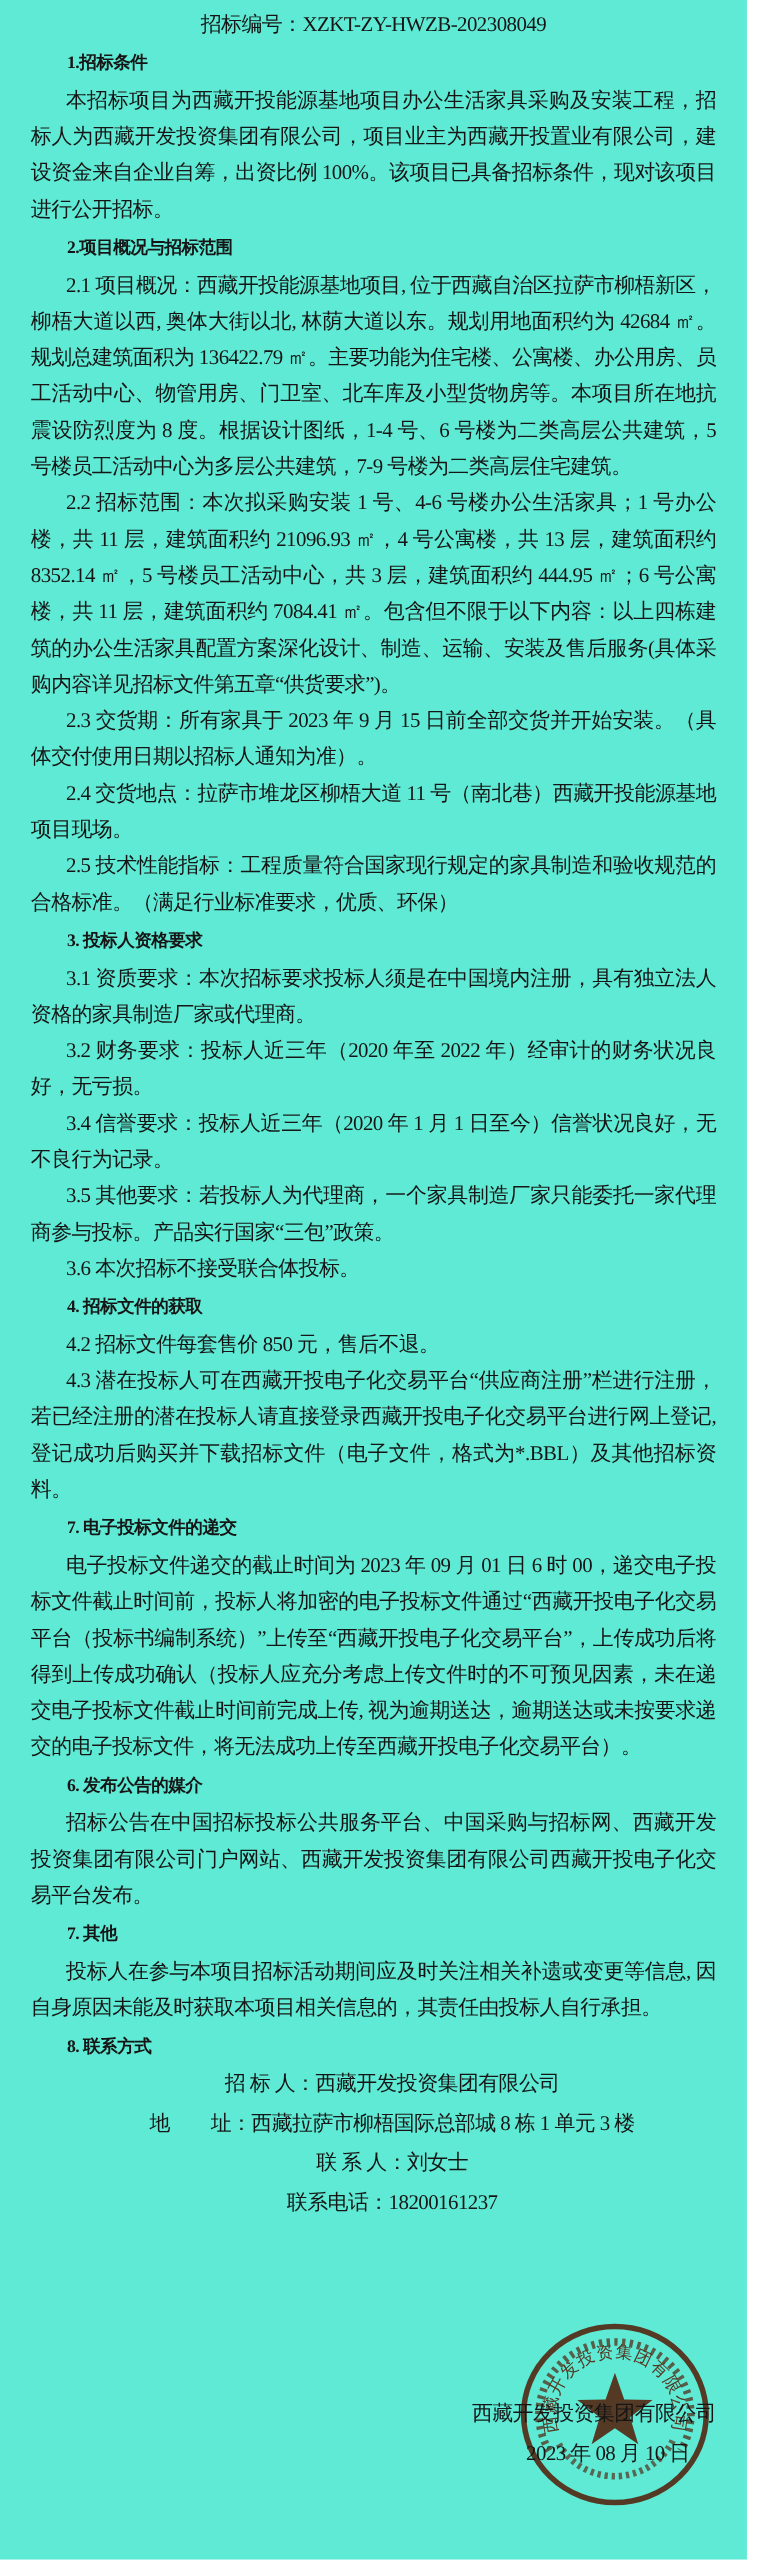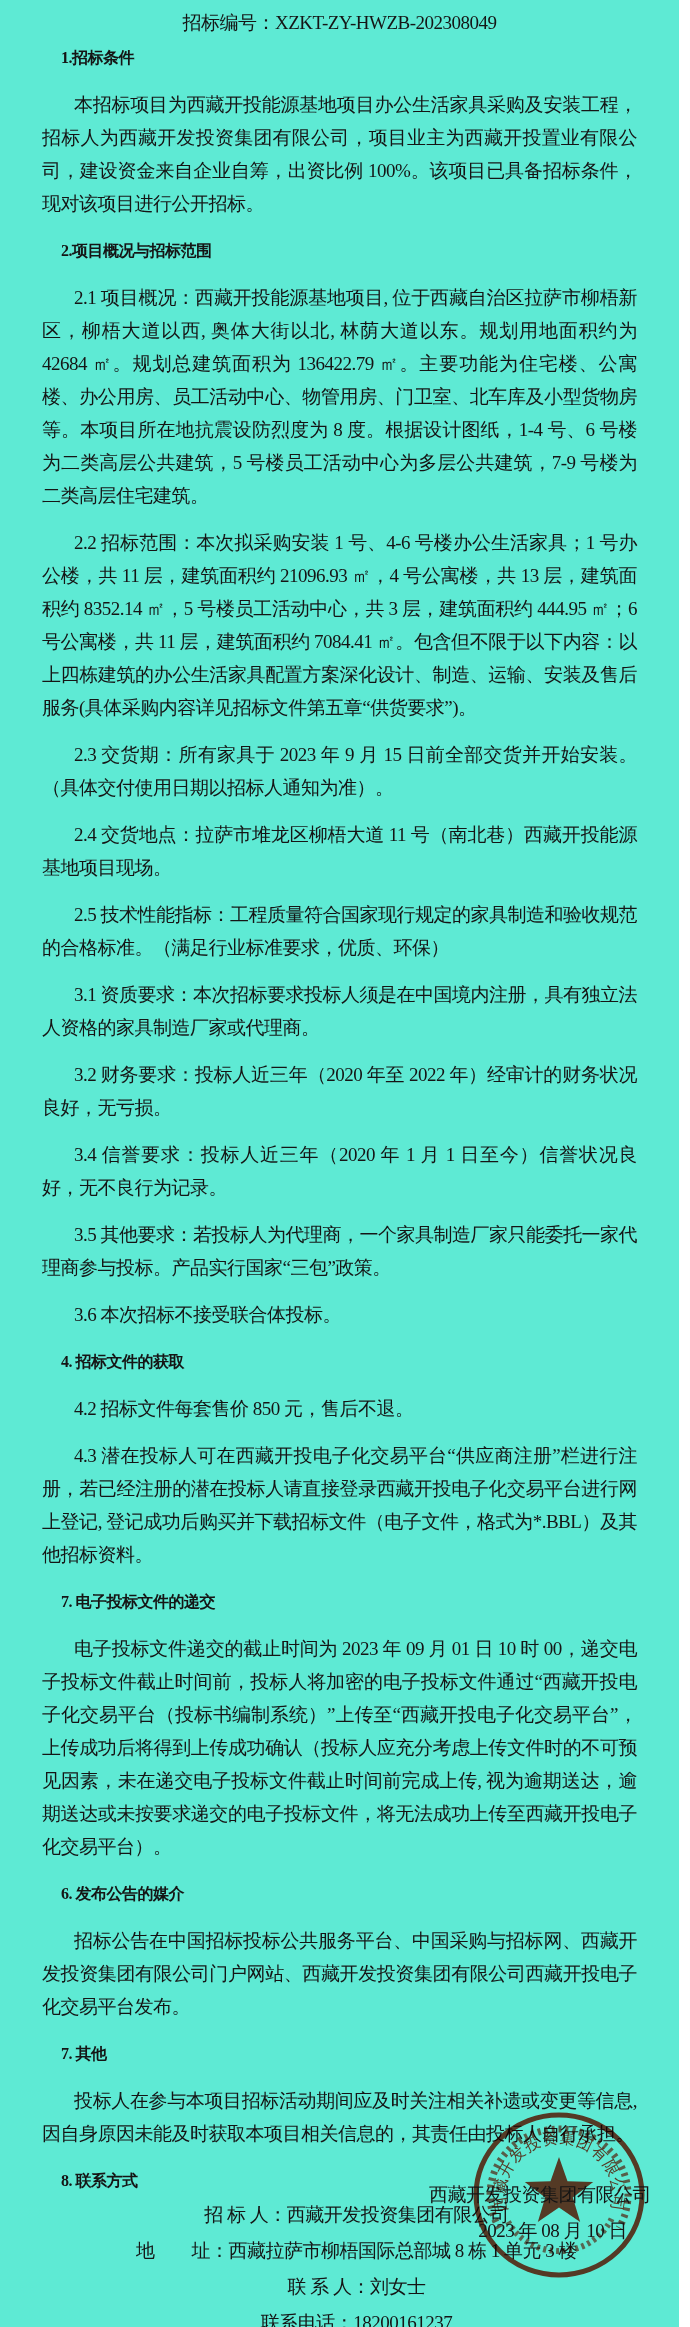--- a/index.html
+++ b/index.html
@@ -23,21 +23,21 @@
     white-space: nowrap;
   }
   .hd {
     font-weight: bold;
     font-size: 16px;
     margin: 2px 0 1px 0;
     text-indent: 33px;
     text-align: left;
   }
   .para {
-    margin: 14px;
+    margin: 0;
     text-align: justify;
     text-indent: 32px;
   }
   .contact-line {
     margin: 0 0 3px 0;
     padding-left: 34px;
     text-align: center;
   }
   .contact-label { white-space: pre; }
   .sig-company {
@@ -77,32 +77,33 @@
   <h2 class="hd">1.招标条件</h2>
   <p class="para">本招标项目为西藏开投能源基地项目办公生活家具采购及安装工程，招标人为西藏开发投资集团有限公司，项目业主为西藏开投置业有限公司，建设资金来自企业自筹，出资比例 100%。该项目已具备招标条件，现对该项目进行公开招标。</p>
 
   <h2 class="hd">2.项目概况与招标范围</h2>
   <p class="para">2.1 项目概况：西藏开投能源基地项目, 位于西藏自治区拉萨市柳梧新区，柳梧大道以西, 奥体大街以北, 林荫大道以东。规划用地面积约为 42684 ㎡。规划总建筑面积为 136422.79 ㎡。主要功能为住宅楼、公寓楼、办公用房、员工活动中心、物管用房、门卫室、北车库及小型货物房等。本项目所在地抗震设防烈度为 8 度。根据设计图纸，1-4 号、6 号楼为二类高层公共建筑，5 号楼员工活动中心为多层公共建筑，7-9 号楼为二类高层住宅建筑。</p>
   <p class="para">2.2 招标范围：本次拟采购安装 1 号、4-6 号楼办公生活家具；1 号办公楼，共 11 层，建筑面积约 21096.93 ㎡，4 号公寓楼，共 13 层，建筑面积约 8352.14 ㎡，5 号楼员工活动中心，共 3 层，建筑面积约 444.95 ㎡；6 号公寓楼，共 11 层，建筑面积约 7084.41 ㎡。包含但不限于以下内容：以上四栋建筑的办公生活家具配置方案深化设计、制造、运输、安装及售后服务(具体采购内容详见招标文件第五章“供货要求”)。</p>
   <p class="para">2.3 交货期：所有家具于 2023 年 9 月 15 日前全部交货并开始安装。（具体交付使用日期以招标人通知为准）。</p>
   <p class="para">2.4 交货地点：拉萨市堆龙区柳梧大道 11 号（南北巷）西藏开投能源基地项目现场。</p>
   <p class="para">2.5 技术性能指标：工程质量符合国家现行规定的家具制造和验收规范的合格标准。（满足行业标准要求，优质、环保）</p>
 
+  <h2 class="hd">3.  投标人资格要求</h2>
   <p class="para">3.1 资质要求：本次招标要求投标人须是在中国境内注册，具有独立法人资格的家具制造厂家或代理商。</p>
   <p class="para">3.2 财务要求：投标人近三年（2020 年至 2022 年）经审计的财务状况良好，无亏损。</p>
   <p class="para">3.4 信誉要求：投标人近三年（2020 年 1 月 1 日至今）信誉状况良好，无不良行为记录。</p>
   <p class="para">3.5 其他要求：若投标人为代理商，一个家具制造厂家只能委托一家代理商参与投标。产品实行国家“三包”政策。</p>
   <p class="para">3.6 本次招标不接受联合体投标。</p>
 
   <h2 class="hd">4.  招标文件的获取</h2>
   <p class="para">4.2 招标文件每套售价 850 元，售后不退。</p>
   <p class="para">4.3 潜在投标人可在西藏开投电子化交易平台“供应商注册”栏进行注册，若已经注册的潜在投标人请直接登录西藏开投电子化交易平台进行网上登记, 登记成功后购买并下载招标文件（电子文件，格式为*.BBL）及其他招标资料。</p>
 
   <h2 class="hd">7.  电子投标文件的递交</h2>
-  <p class="para">电子投标文件递交的截止时间为 2023 年 09 月 01 日 10 时 00，递交电子投标文件截止时间前，投标人将加密的电子投标文件通过“西藏开投电子化交易平台（投标书编制系统）”上传至“西藏开投电子化交易平台”，上传成功后将得到上传成功确认（投标人应充分考虑上传文件时的不可预见因素，未在递交电子投标文件截止时间前完成上传, 视为逾期送达，逾期送达或未按要求递交的电子投标文件，将无法成功上传至西藏开投电子化交易平台）。</p>
+  <p class="para">电子投标文件递交的截止时间为 2023 年 09 月 01 日 6 时 00，递交电子投标文件截止时间前，投标人将加密的电子投标文件通过“西藏开投电子化交易平台（投标书编制系统）”上传至“西藏开投电子化交易平台”，上传成功后将得到上传成功确认（投标人应充分考虑上传文件时的不可预见因素，未在递交电子投标文件截止时间前完成上传, 视为逾期送达，逾期送达或未按要求递交的电子投标文件，将无法成功上传至西藏开投电子化交易平台）。</p>
 
   <h2 class="hd">6.  发布公告的媒介</h2>
   <p class="para">招标公告在中国招标投标公共服务平台、中国采购与招标网、西藏开发投资集团有限公司门户网站、西藏开发投资集团有限公司西藏开投电子化交易平台发布。</p>
 
   <h2 class="hd">7.  其他</h2>
   <p class="para">投标人在参与本项目招标活动期间应及时关注相关补遗或变更等信息, 因自身原因未能及时获取本项目相关信息的，其责任由投标人自行承担。</p>
 
   <h2 class="hd">8.  联系方式</h2>
   <div class="contact-line">
     <span class="contact-label">招 标 人：</span><span>西藏开发投资集团有限公司</span>

